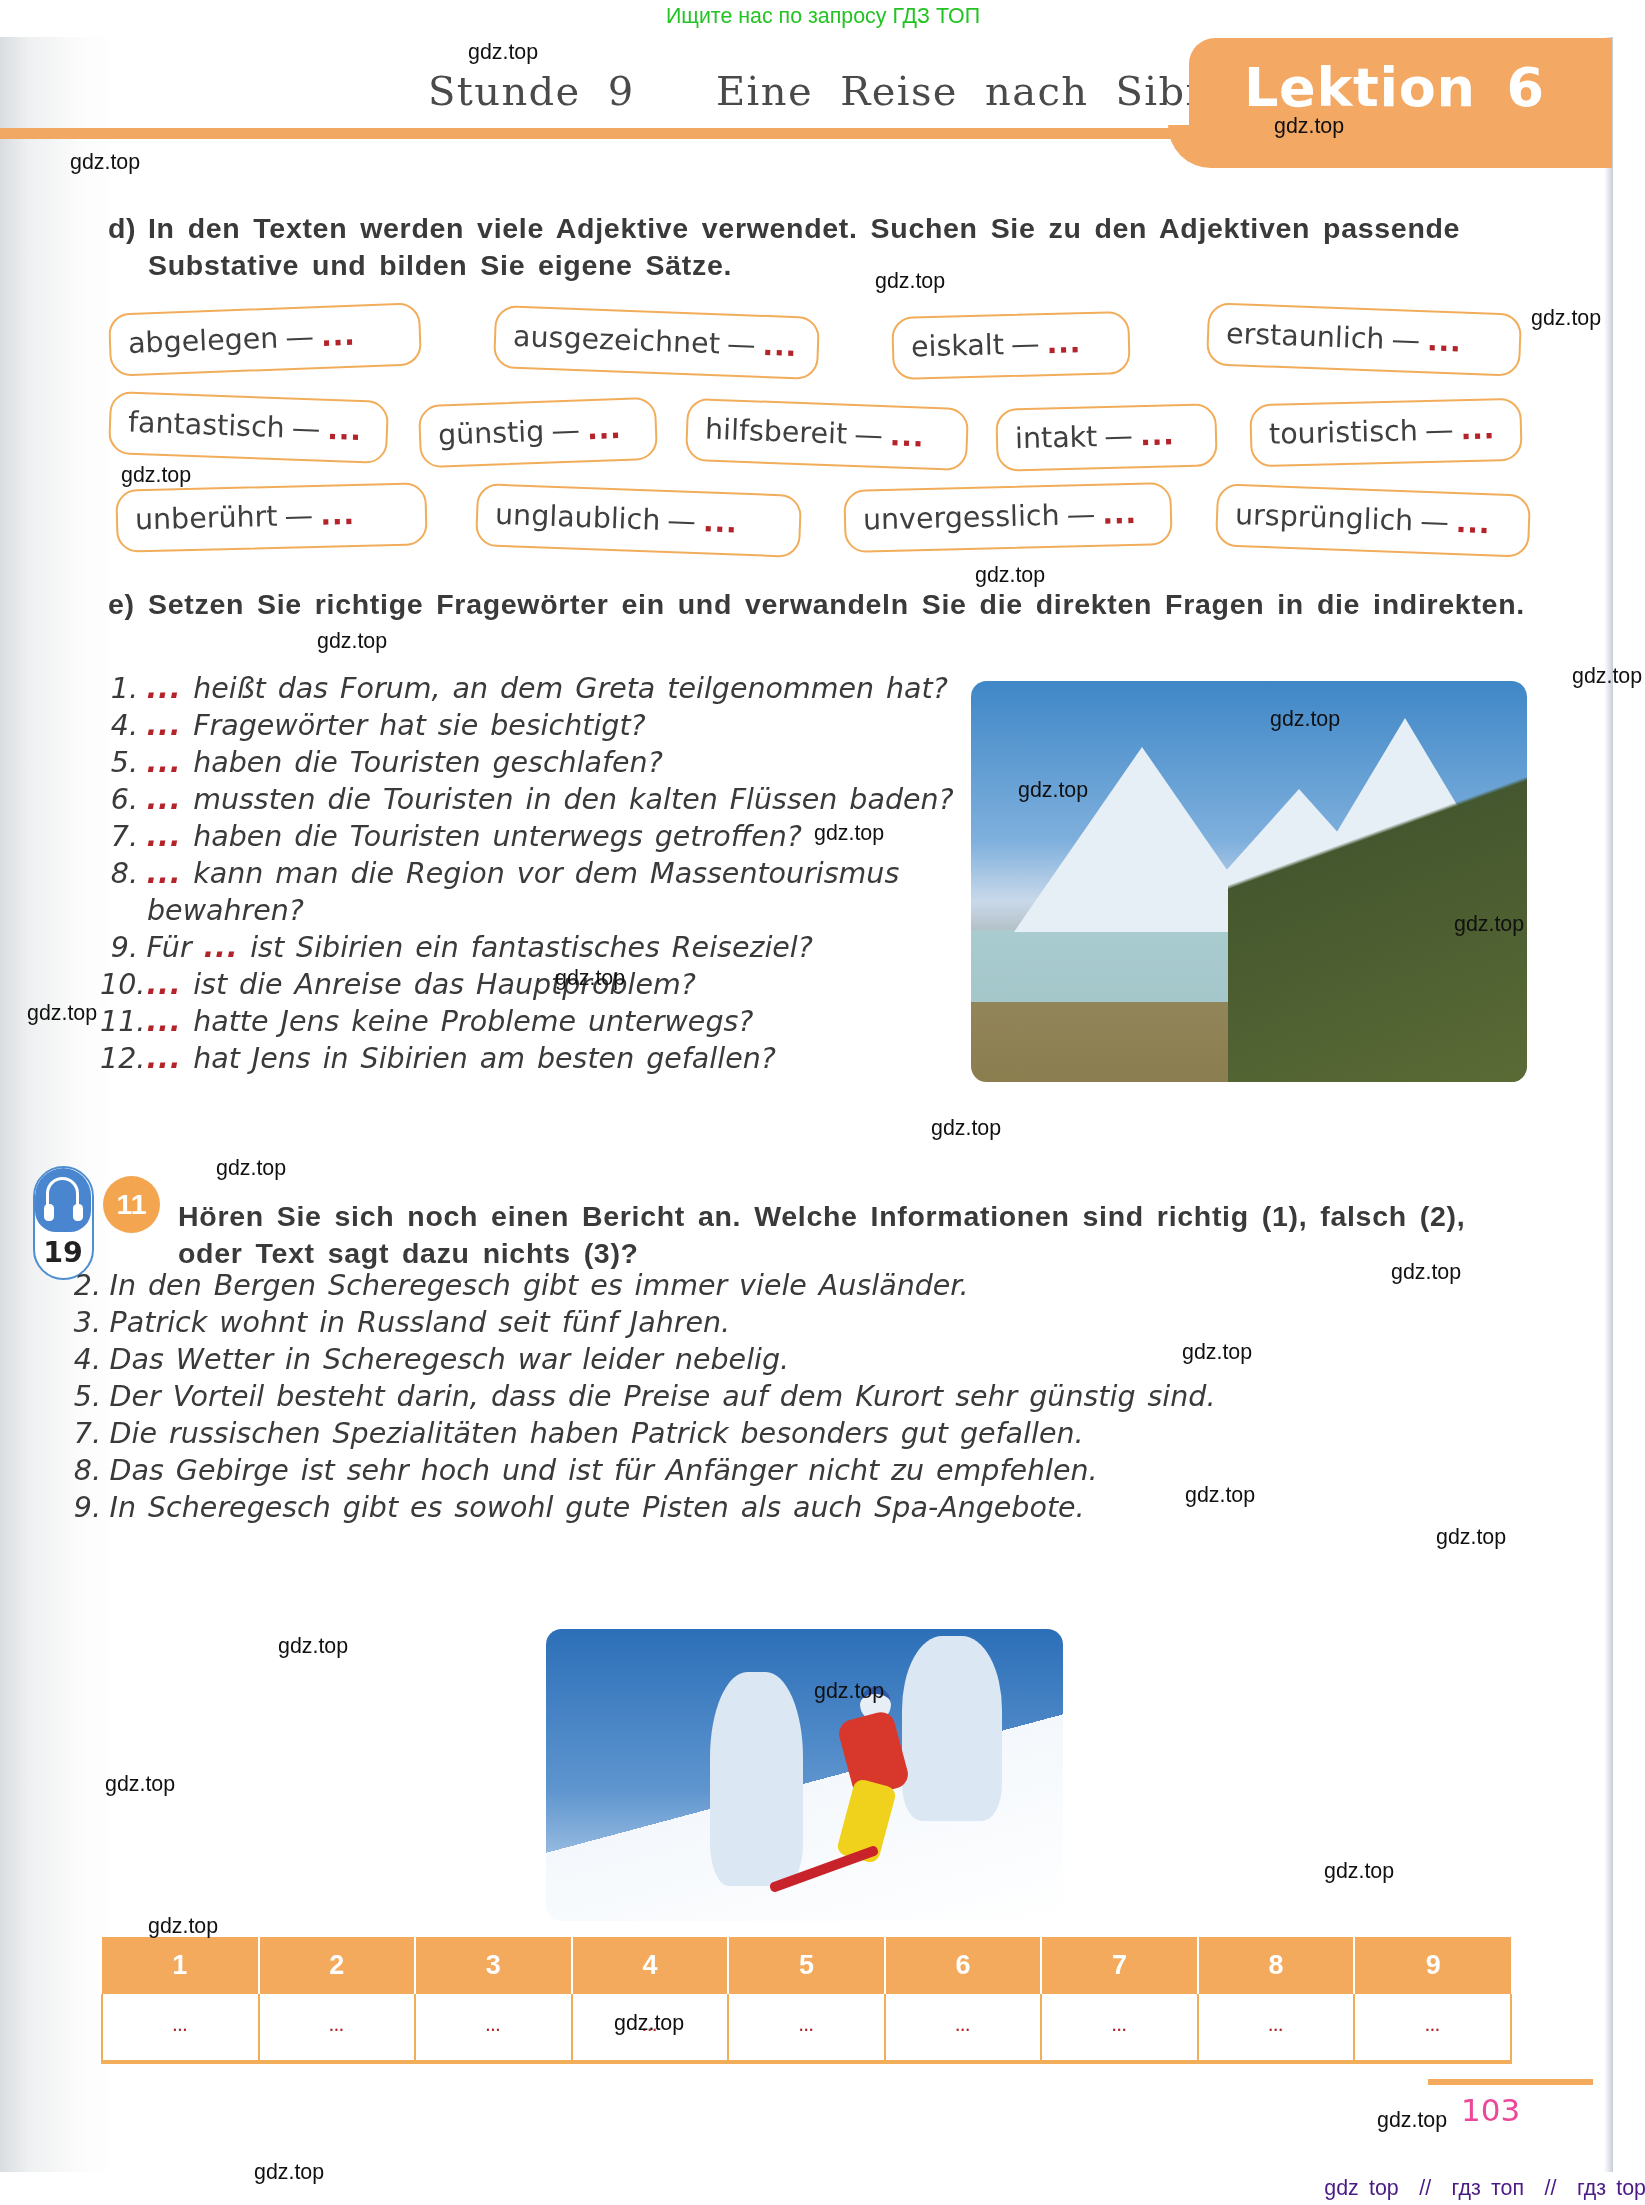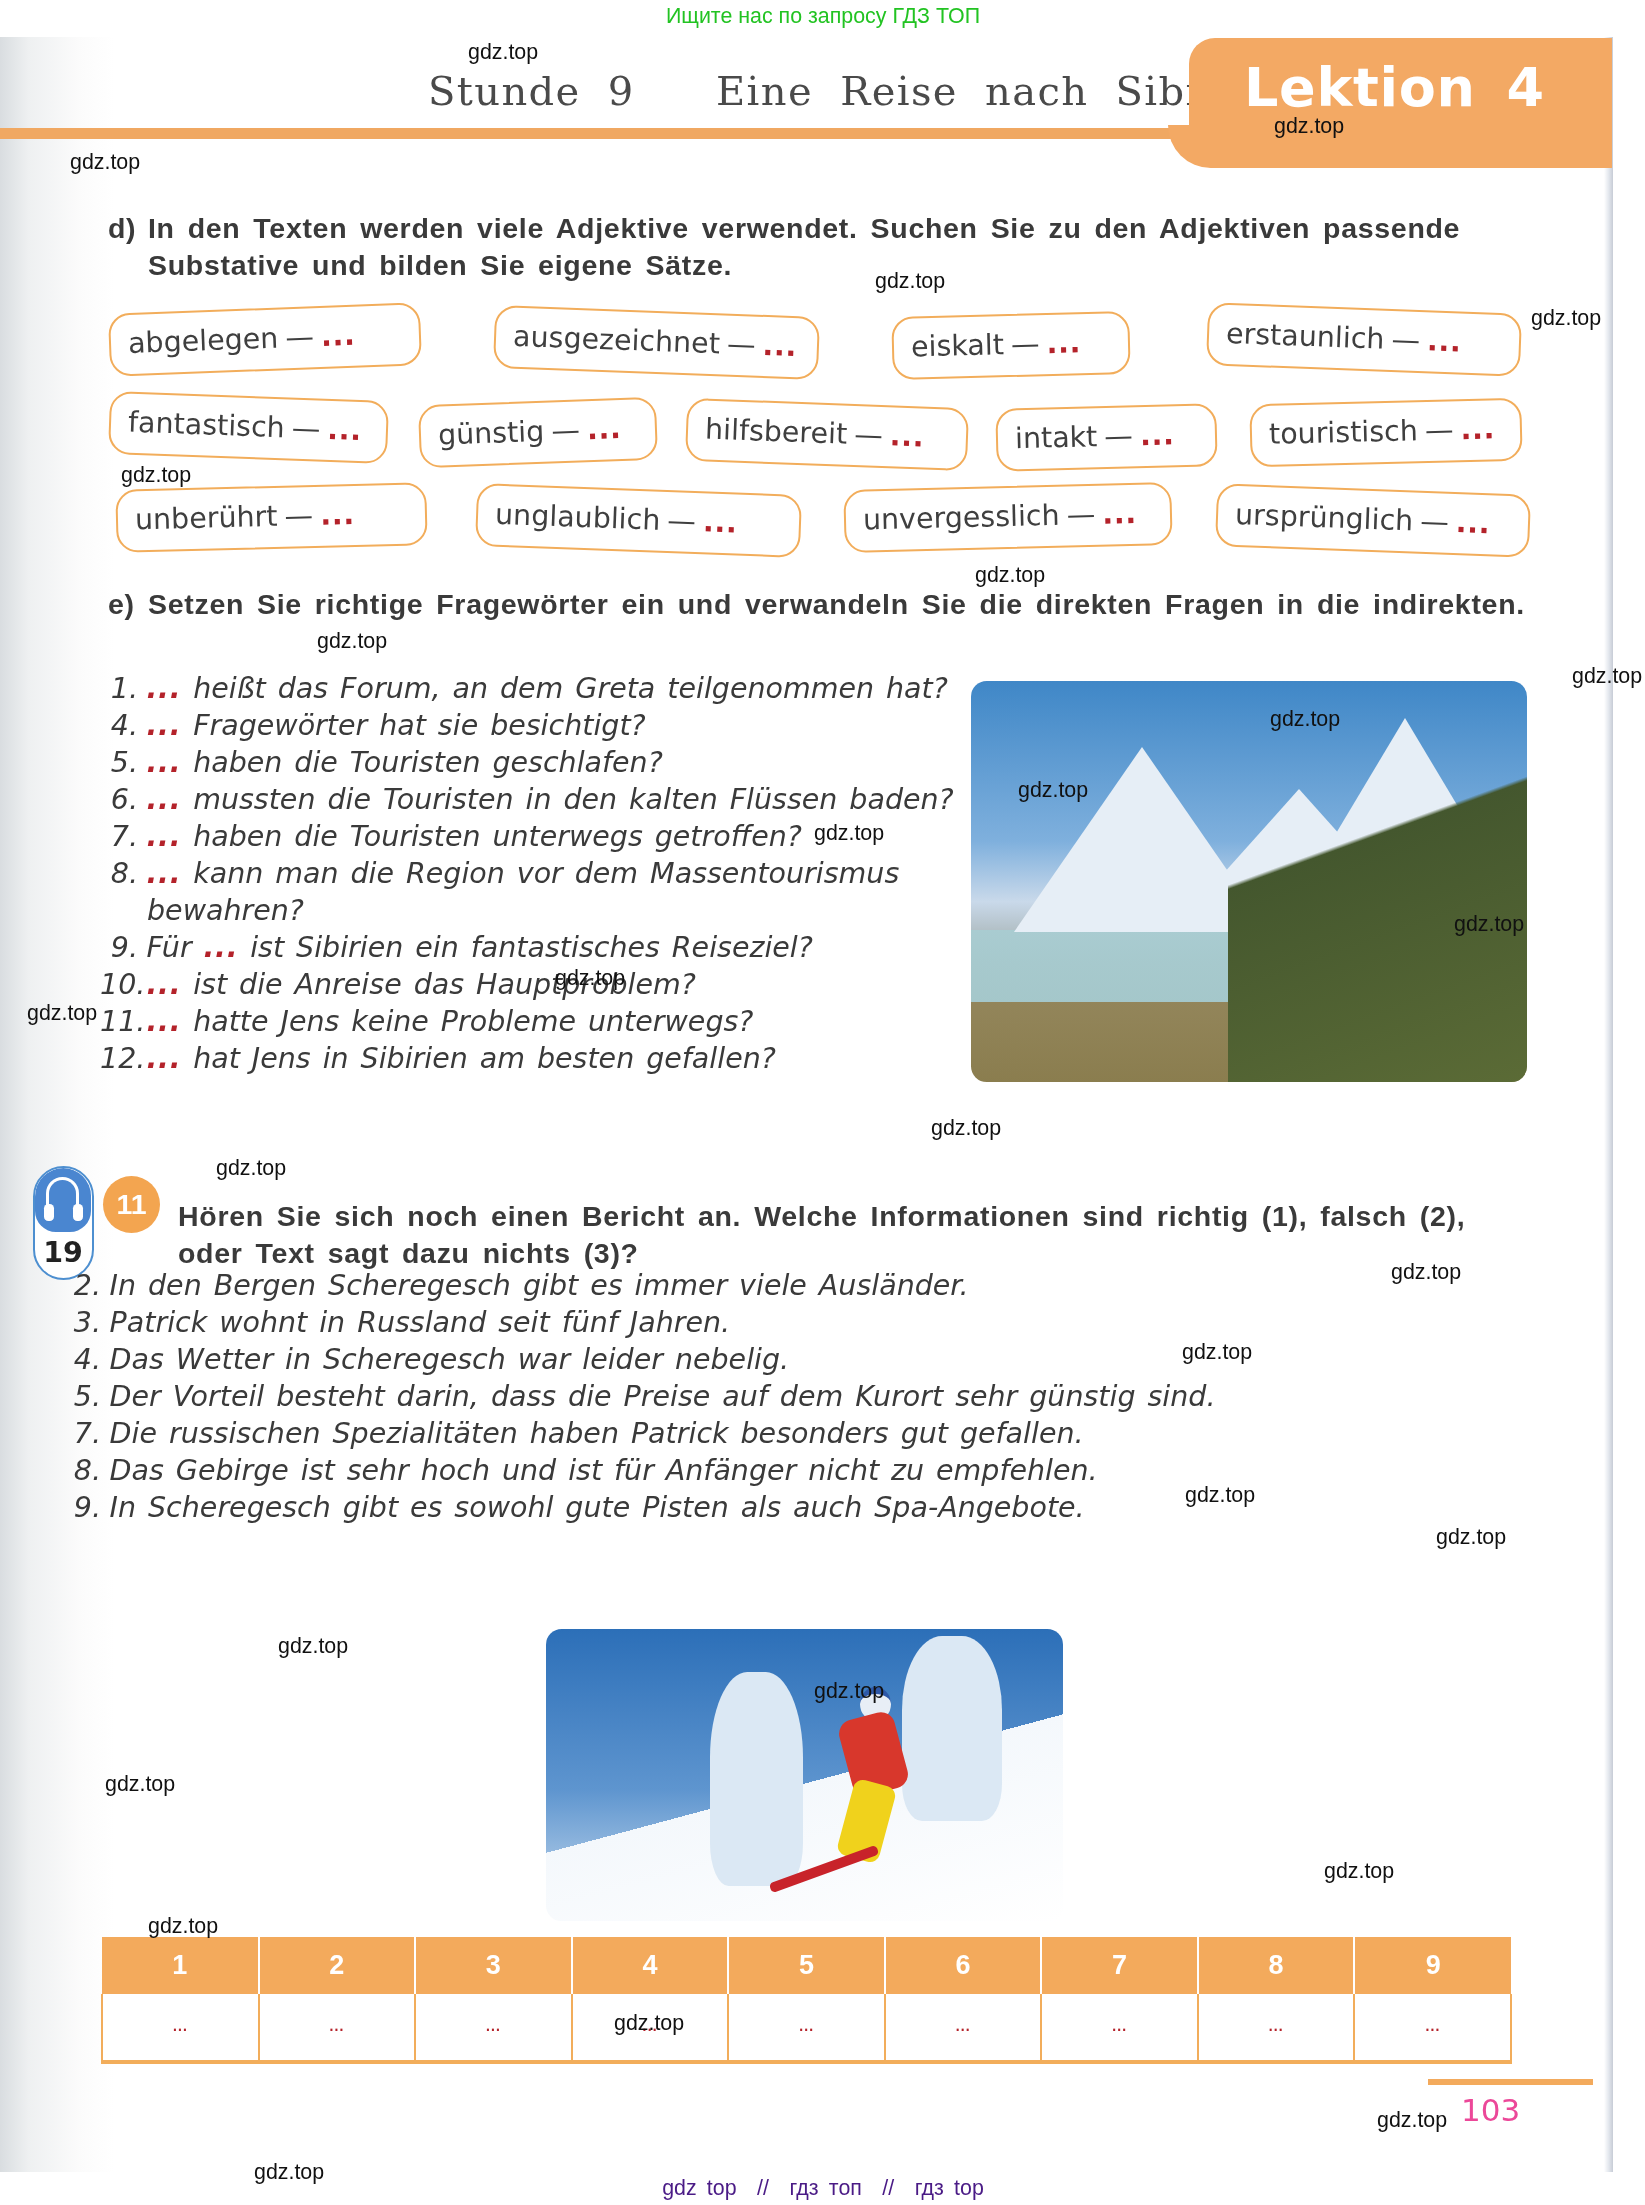--- a/index.html
+++ b/index.html
@@ -72,35 +72,35 @@
   .answer-table th { background: #f3aa5c; color: #ffffff; font-family: "Liberation Sans", sans-serif; font-weight: bold; font-size: 27px;
     height: 57px; border-left: 2.1px solid #ffffff; }
   .answer-table th:first-child { border-left: none; }
   .answer-table td { height: 66px; text-align: center; border-left: 2.1px solid #f2ad5b; border-right: 2.1px solid #f2ad5b; background: #ffffff; }
   .answer-table td:first-child { border-left: 2.1px solid #f2ad5b; }
 
   .footer-rule { position: absolute; left: 1428px; top: 2079px; width: 165px; height: 5.7px; background: #f3aa5c; }
   .page-number { position: absolute; left: 1461px; top: 2092px; font-family: "DejaVu Sans", sans-serif; font-size: 31px; color: #ec4899; }
 
   .watermark { position: absolute; font-family: "Liberation Sans", sans-serif; font-size: 21.4px; color: #111; white-space: nowrap; }
-  .bottom-banner { position: absolute; left: 0; top: 2172px; width: 1646px; height: 33px; text-align: center;
+  .bottom-banner { position: absolute; left: 0; top: 2172px; width: 1646px; height: 33px; text-align: right;
     font-family: "Liberation Sans", sans-serif; font-size: 21.4px; color: #4a1b86; line-height: 33px; word-spacing: 4.3px; }
 </style>
 </head>
 <body>
 
 <div class="topbanner">Ищите нас по запросу ГДЗ ТОП</div>
 
 <div class="page"></div>
 <div class="page-edge"></div>
 
 <div class="header-rule"></div>
 <div class="lesson-title" style="white-space:pre">Stunde 9   Eine Reise nach Sibirien</div>
 <div class="lektion-tab"></div>
-<div class="lektion-text">Lektion 4</div>
+<div class="lektion-text">Lektion 6</div>
 
 <div class="task-head" style="left:148px; top:210px; width:1383px;">
   <span class="letter">d)</span>
   <span>In den Texten werden viele Adjektive verwendet. Suchen Sie zu den Adjektiven passende Substative und bilden Sie eigene Sätze.</span>
 </div>
 
 <div id="adj-chips">
     <div class="adj-chip" style="left: 109px; top: 308px; width: 312px; transform: rotate(-2.1deg);"><span>abgelegen</span><span class="dash">—</span><span class="dots">...</span></div>
     <div class="adj-chip" style="left: 494px; top: 311px; width: 325px; transform: rotate(2.1deg);"><span>ausgezeichnet</span><span class="dash">—</span><span class="dots">...</span></div>
     <div class="adj-chip" style="left: 892px; top: 314px; width: 238px; transform: rotate(-1.4deg);"><span>eiskalt</span><span class="dash">—</span><span class="dots">...</span></div>

